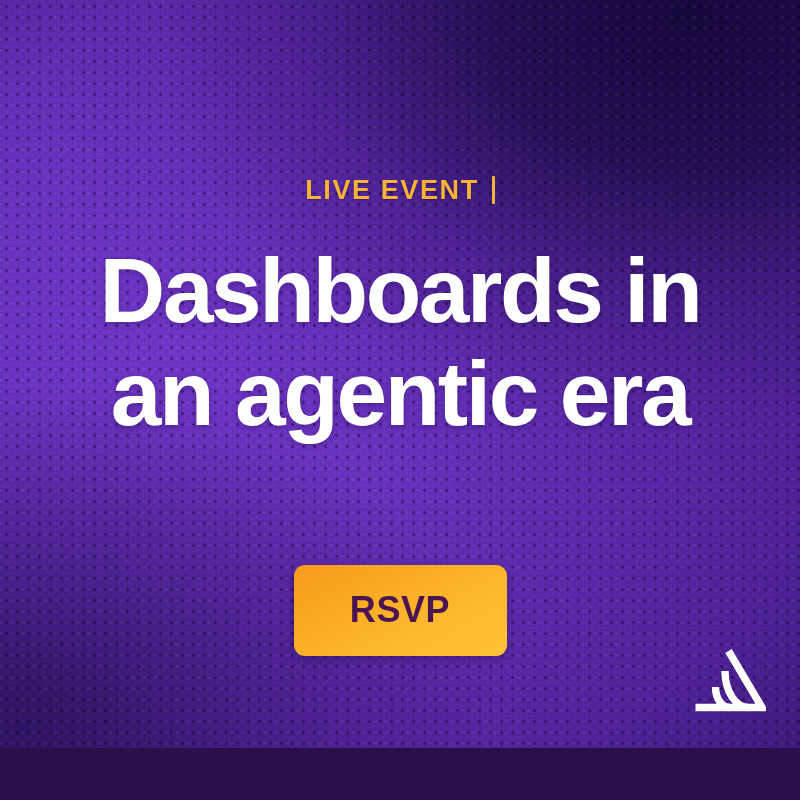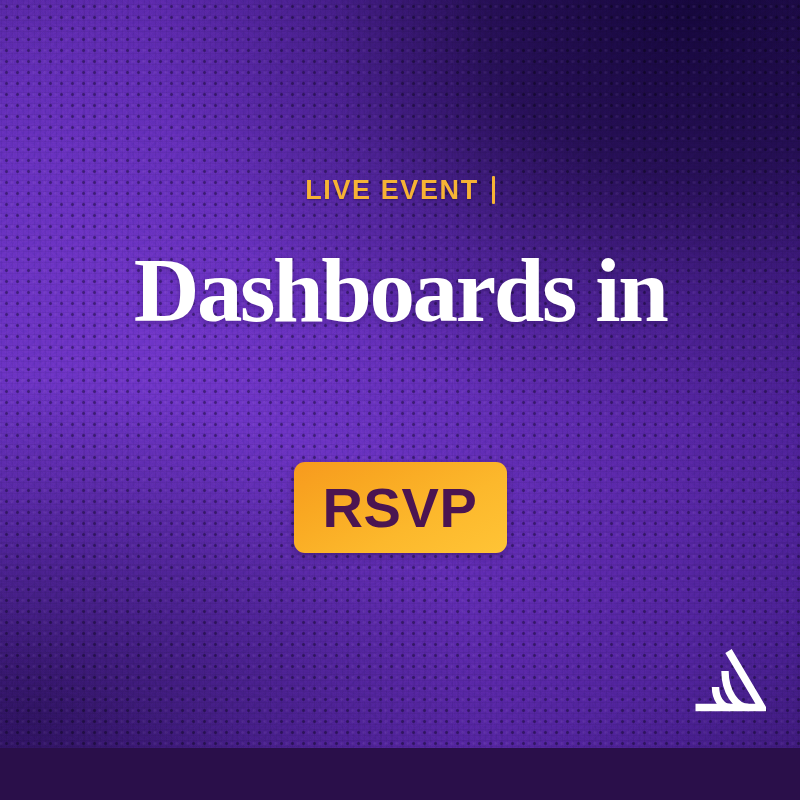--- a/index.html
+++ b/index.html
@@ -114,38 +114,38 @@
   .headline {
     margin-top: 36px;
     text-align: center;
     color: #ffffff;
     font-size: 91px;
     font-weight: bold;
     letter-spacing: -2.4px;
     line-height: 1.13;
     text-shadow: 0 2px 6px rgba(22,6,54,0.30);
   }
-  .headline-line { display: block; font-family: Liberation Serif, serif; }
+  .headline-line { display: block; }
 
   .rsvp-wrap {
     margin-top: 58px;
   }
   .rsvp-button {
     display: inline-flex;
     align-items: center;
     justify-content: center;
     width: 213px;
     height: 91px;
     border: none;
     border-radius: 11px;
     cursor: pointer;
     background: linear-gradient(152deg, #f79a1e 0%, #f9a822 28%, #fcb82c 62%, #ffc436 100%);
     color: #4b1551;
     font-family: "Liberation Sans", sans-serif;
-    font-size: 56px;
+    font-size: 36px;
     font-weight: bold;
     letter-spacing: 0.6px;
     box-shadow: 0 3px 10px rgba(20,5,48,0.30);
   }
 
   
   .logo {
     position: absolute;
     right: 34px;
     bottom: 33px;
@@ -168,20 +168,21 @@
 
   <div class="content">
 
     <div class="eyebrow">
       <span>LIVE EVENT</span>
       <span class="eyebrow-divider"></span>
     </div>
 
     <h1 class="headline">
       <span class="headline-line">Dashboards in</span>
+      <span class="headline-line">an agentic era</span>
     </h1>
 
     <div class="rsvp-wrap">
       <button class="rsvp-button">RSVP</button>
     </div>
 
   </div>
 
   <div class="logo">
     <svg viewBox="0 0 82 72" xmlns="http://www.w3.org/2000/svg" aria-hidden="true">

